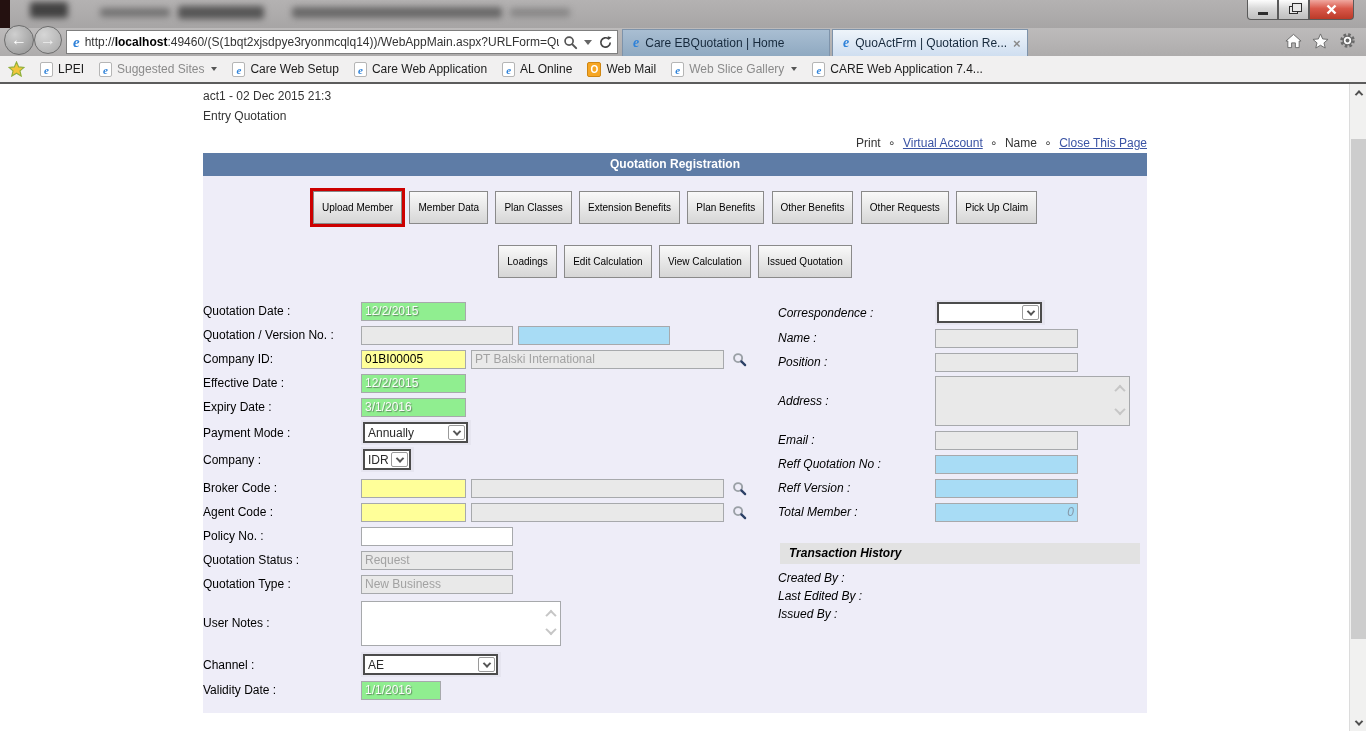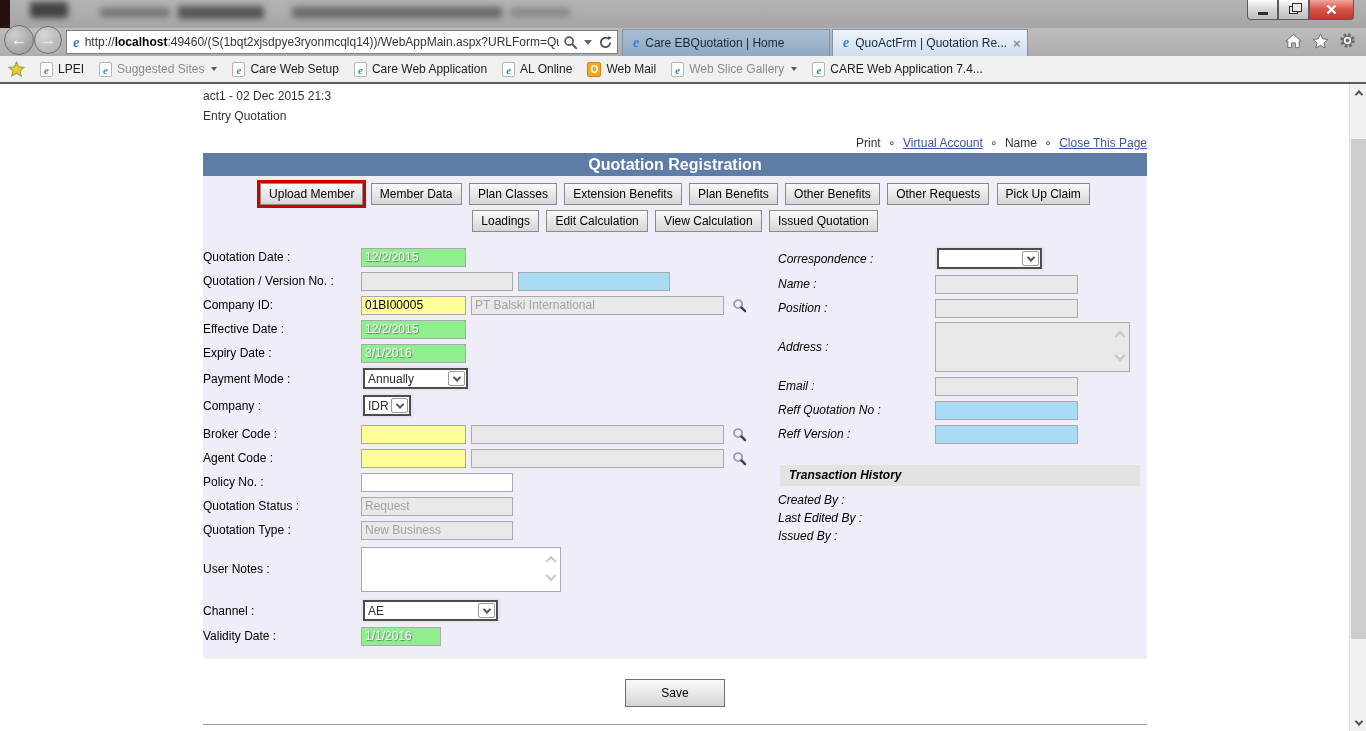--- a/index.html
+++ b/index.html
@@ -74,26 +74,26 @@
   
   #content { position:absolute; left:0; top:84px; width:1349px; height:647px; background:#fff;
     overflow:hidden; font-size:12px; color:#2b2b2b; }
   .inner { margin-left:203px; width:944px; }
   .session { padding-top:4px; line-height:16px; color:#333; }
   .actions { text-align:right; margin-top:12px; margin-bottom:3px; color:#333; }
   .actions a { color:#3a53a4; text-decoration:underline; }
   .sep { margin:0 4px; color:#444; }
 
   .panel-header { height:23px; background:#5e7ca6; color:#fff; font-weight:bold;
-    text-align:center; line-height:23px; font-size:16px; }
+    text-align:center; line-height:23px; font-size:12px; }
   .panel-body { background:#eeedf8; padding:7px 0 10px 0; }
 
   .btnrow { text-align:center; }
   .btnrow + .btnrow { margin-top:5px; }
-  .pbtn { display:inline-block; margin:0 2px; padding:3px 8px; font-size:12px; color:#000;
+  .pbtn { display:inline-block; margin:8px 2px; padding:10px 8px; font-size:10px; color:#000;
     background:linear-gradient(#f9f9f9,#e4e4e4 60%,#d6d6d6); border:1px solid #8a8a8a; cursor:default; }
   .pbtn.hl { box-shadow:0 0 0 3px #cc0000; }
 
   .formwrap { display:flex; margin-top:14px; align-items:flex-start; }
   .col-left { width:575px; }
   .col-right { width:369px;font-style:italic; }
   .frow { display:flex; align-items:center; margin-bottom:2px; min-height:22px; }
   .frow.top { align-items:flex-start; }
   .col-left .lbl { width:158px; }
   .col-right .lbl { width:157px; }
@@ -437,20 +437,24 @@
               <span class="inp grayf w143"></span>
             </div>
             <div class="frow">
               <span class="lbl">Reff Quotation No :</span>
               <span class="inp blue w143"></span>
             </div>
             <div class="frow">
               <span class="lbl">Reff Version :</span>
               <span class="inp blue w143"></span>
             </div>
+            <div class="frow">
+              <span class="lbl">Total Member :</span>
+              <span class="inp blue w143 right-val">0</span>
+            </div>
 
             <div class="th-bar">Transaction History</div>
             <div class="th-row">
                 <span class="lbl">Created By :</span>
                 <span></span>
               </div>
             <div class="th-row">
                 <span class="lbl">Last Edited By :</span>
                 <span></span>
               </div>

